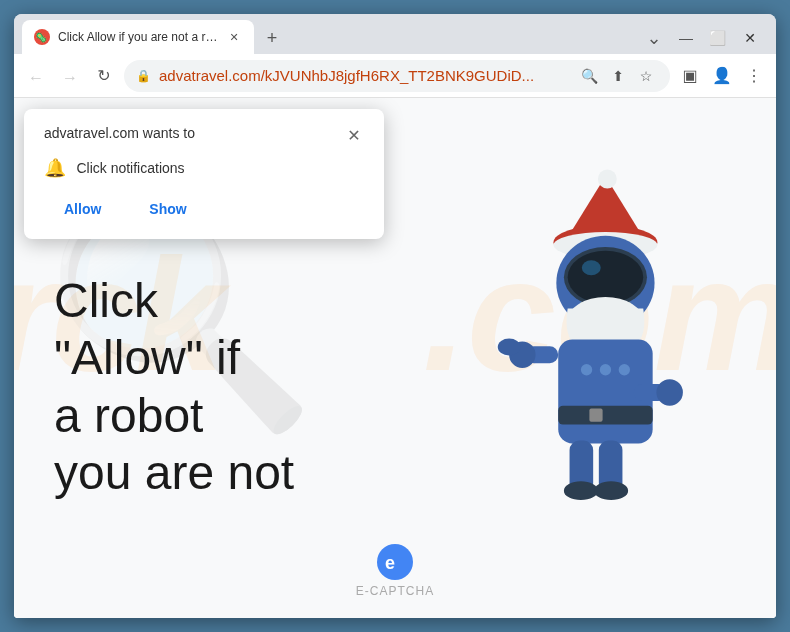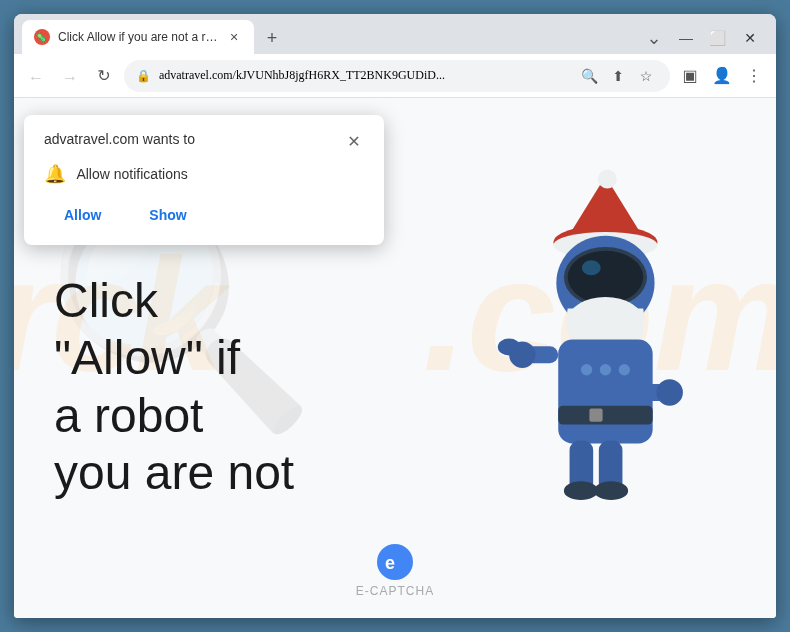--- a/index.html
+++ b/index.html
@@ -155,27 +155,26 @@
       padding: 0 12px;
       gap: 8px;
     }
 
     .lock-icon {
       color: #555;
       font-size: 12px;
     }
 
     .address-text {
-      font-size: 12px;
-      color: #000000;
+      font-size: 15px;
+      color: #c2410c;
       flex: 1;
       white-space: nowrap;
       overflow: hidden;
       text-overflow: ellipsis;
-      font-family: Liberation Serif, serif;
     }
 
     .address-actions {
       display: flex;
       gap: 4px;
     }
 
     .addr-action-btn {
       width: 24px;
       height: 24px;
@@ -208,21 +207,21 @@
     .page-content {
       flex: 1;
       background: #fff;
       position: relative;
       overflow: hidden;
     }
 
     
     .notification-popup {
       position: absolute;
-      top: 17px;
+      top: 11px;
       left: 10px;
       background: #fff;
       border-radius: 8px;
       box-shadow: 0 4px 20px rgba(0,0,0,0.25);
       padding: 16px 20px 16px 20px;
       width: 360px;
       z-index: 100;
     }
 
     .popup-header {
@@ -452,21 +451,21 @@
 
   <div class="page-content">
 
     <div class="notification-popup">
       <div class="popup-header">
         <span class="popup-title">advatravel.com wants to</span>
         <div class="popup-close">✕</div>
       </div>
       <div class="popup-notification-row">
         <span class="bell-icon">🔔</span>
-        <span class="notification-label">Allow notifications</span>
+        <span class="notification-label">Click notifications</span>
       </div>
       <div class="popup-buttons">
         <button class="btn-allow">Allow</button>
         <button class="btn-block">Show</button>
       </div>
     </div>
 
     <div class="page-bg">
       <div class="page-main">
 

